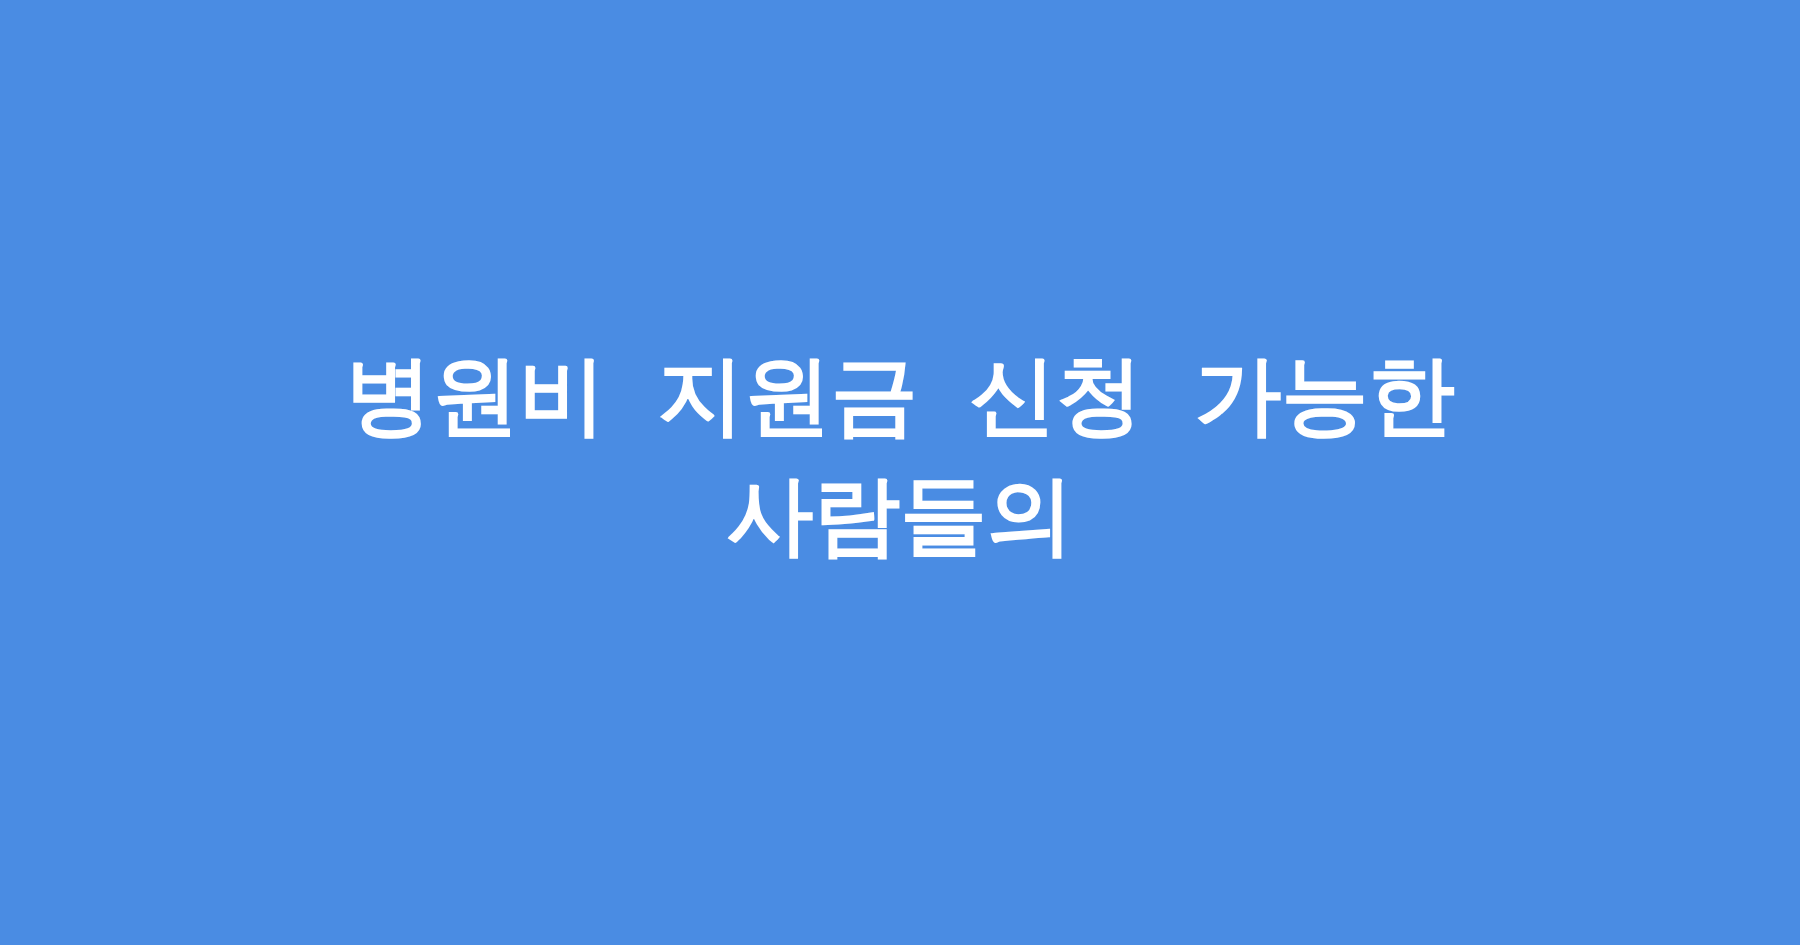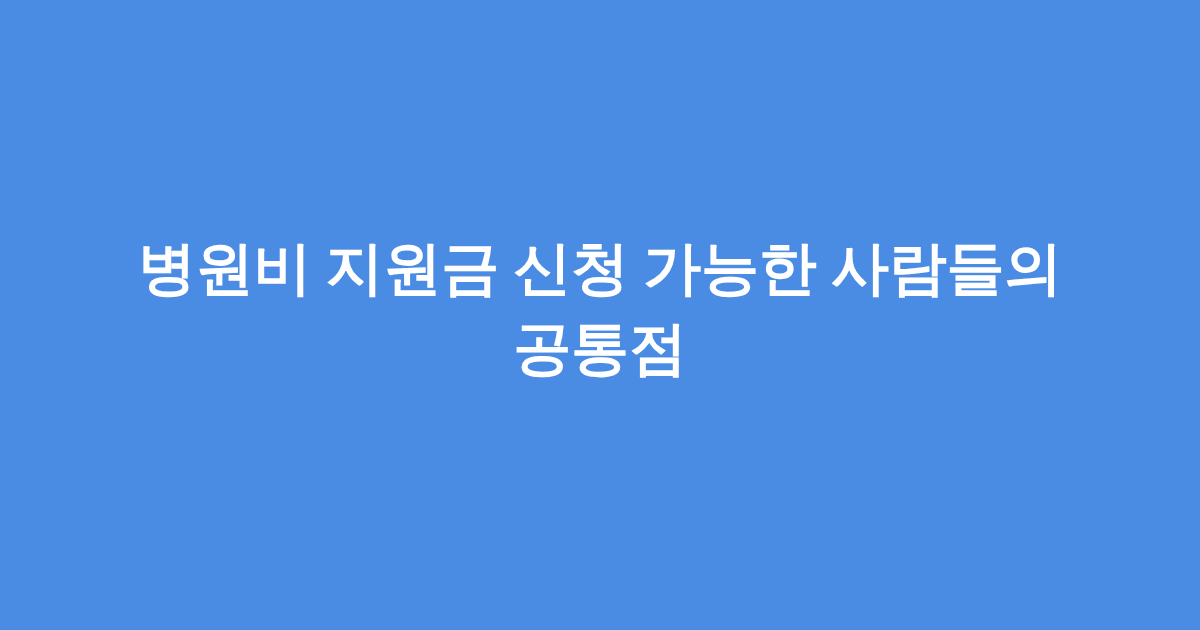--- a/index.html
+++ b/index.html
@@ -39,21 +39,21 @@
     display: flex;
     flex-direction: column;
     align-items: center;
     justify-content: center;
   }
 
   .headline-title {
     margin: 12px;
     padding: 0;
     color: #ffffff;
-    font-family: Liberation Serif, serif;
+    font-family: Liberation Mono, monospace;
     font-size: 58px;
     font-weight: 700;
     line-height: 80px;
     letter-spacing: -0.2px;
     text-align: center;
     word-break: keep-all;
     white-space: normal;
     max-width: 1024px;
     text-rendering: geometricPrecision;
   }
@@ -65,17 +65,16 @@
 </style>
 </head>
 <body>
 
 <div class="thumbnail-card" style="background-color: rgb(74, 140, 227);">
 
   <div class="headline-block">
 
     <h1 class="headline-title" style="color: rgb(255, 255, 255);">
       <span class="headline-line">병원비 지원금 신청 가능한 사람들의</span>
-      <span class="headline-line">공통점</span>
     </h1>
 
   </div>
 </div>
 
 </body></html>

